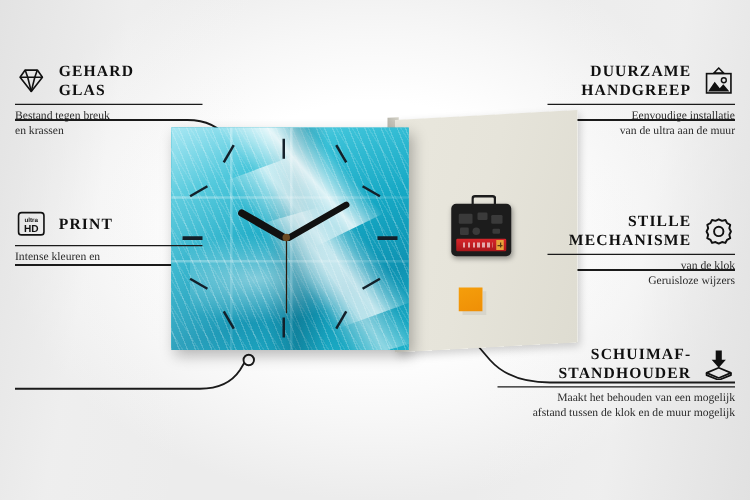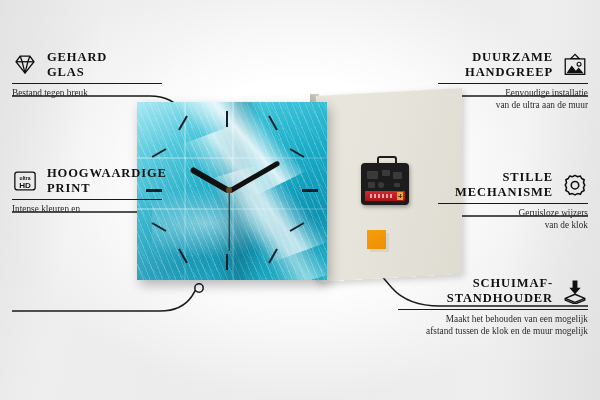--- a/index.html
+++ b/index.html
@@ -262,31 +262,31 @@
             <path d="M22 5 L19.5 12 L16 26"></path>
         </g>
       </svg>
       <div>
         <div class="title">GEHARD</div>
         <div class="title">GLAS</div>
       </div>
     </div>
     <div class="rule"></div>
     <div class="desc">Bestand tegen breuk</div>
+    <div class="desc">en krassen</div>
   </div>
 
   <div class="callout left" style="left:12px;top:166px;width:150px;">
     <div class="head">
       <svg class="ico" viewBox="0 0 32 32">
         <rect x="3.5" y="5" width="25" height="22" rx="3" fill="none" stroke="#111" stroke-width="1.6"></rect>
         <text x="16" y="14.5" font-family="Liberation Sans, sans-serif" font-size="6.2" font-weight="700" fill="#111" text-anchor="middle">ultra</text>
         <text x="16" y="24" font-family="Liberation Sans, sans-serif" font-size="10" font-weight="700" fill="#111" text-anchor="middle">HD</text>
       </svg>
       <div>
-        <div class="title">HOOGWAARDIGE</div>
         <div class="title">PRINT</div>
       </div>
     </div>
     <div class="rule"></div>
     <div class="desc">Intense kleuren en</div>
   </div>
 
 
   <div class="callout right" style="left:438px;top:50px;width:150px;">
     <div class="head">
@@ -313,22 +313,22 @@
         <div class="title">MECHANISME</div>
       </div>
       <svg class="ico" viewBox="0 0 32 32">
         <g fill="none" stroke="#111" stroke-width="1.9" stroke-linejoin="round">
           <path d="M16 4.2 l3.2 1.6 3.4-.9 1.6 3.1 3.1 1.6-.9 3.4 1.6 3.2-1.6 3.2.9 3.4-3.1 1.6-1.6 3.1-3.4-.9-3.2 1.6-3.2-1.6-3.4.9-1.6-3.1-3.1-1.6.9-3.4L4 16.2l1.6-3.2-.9-3.4 3.1-1.6 1.6-3.1 3.4.9z"></path>
           <circle cx="16" cy="16.2" r="4.6"></circle>
         </g>
       </svg>
     </div>
     <div class="rule"></div>
+    <div class="desc">van de klok</div>
     <div class="desc">Geruisloze wijzers</div>
-    <div class="desc">van de klok</div>
   </div>
 
   <div class="callout right" style="left:398px;top:276px;width:190px;">
     <div class="head">
       <div>
         <div class="title">SCHUIMAF-</div>
         <div class="title">STANDHOUDER</div>
       </div>
       <svg class="ico" viewBox="0 0 32 32">
         <path d="M13 3 h6 v9 h4 l-7 8 -7-8 h4 z" fill="#111"></path>

